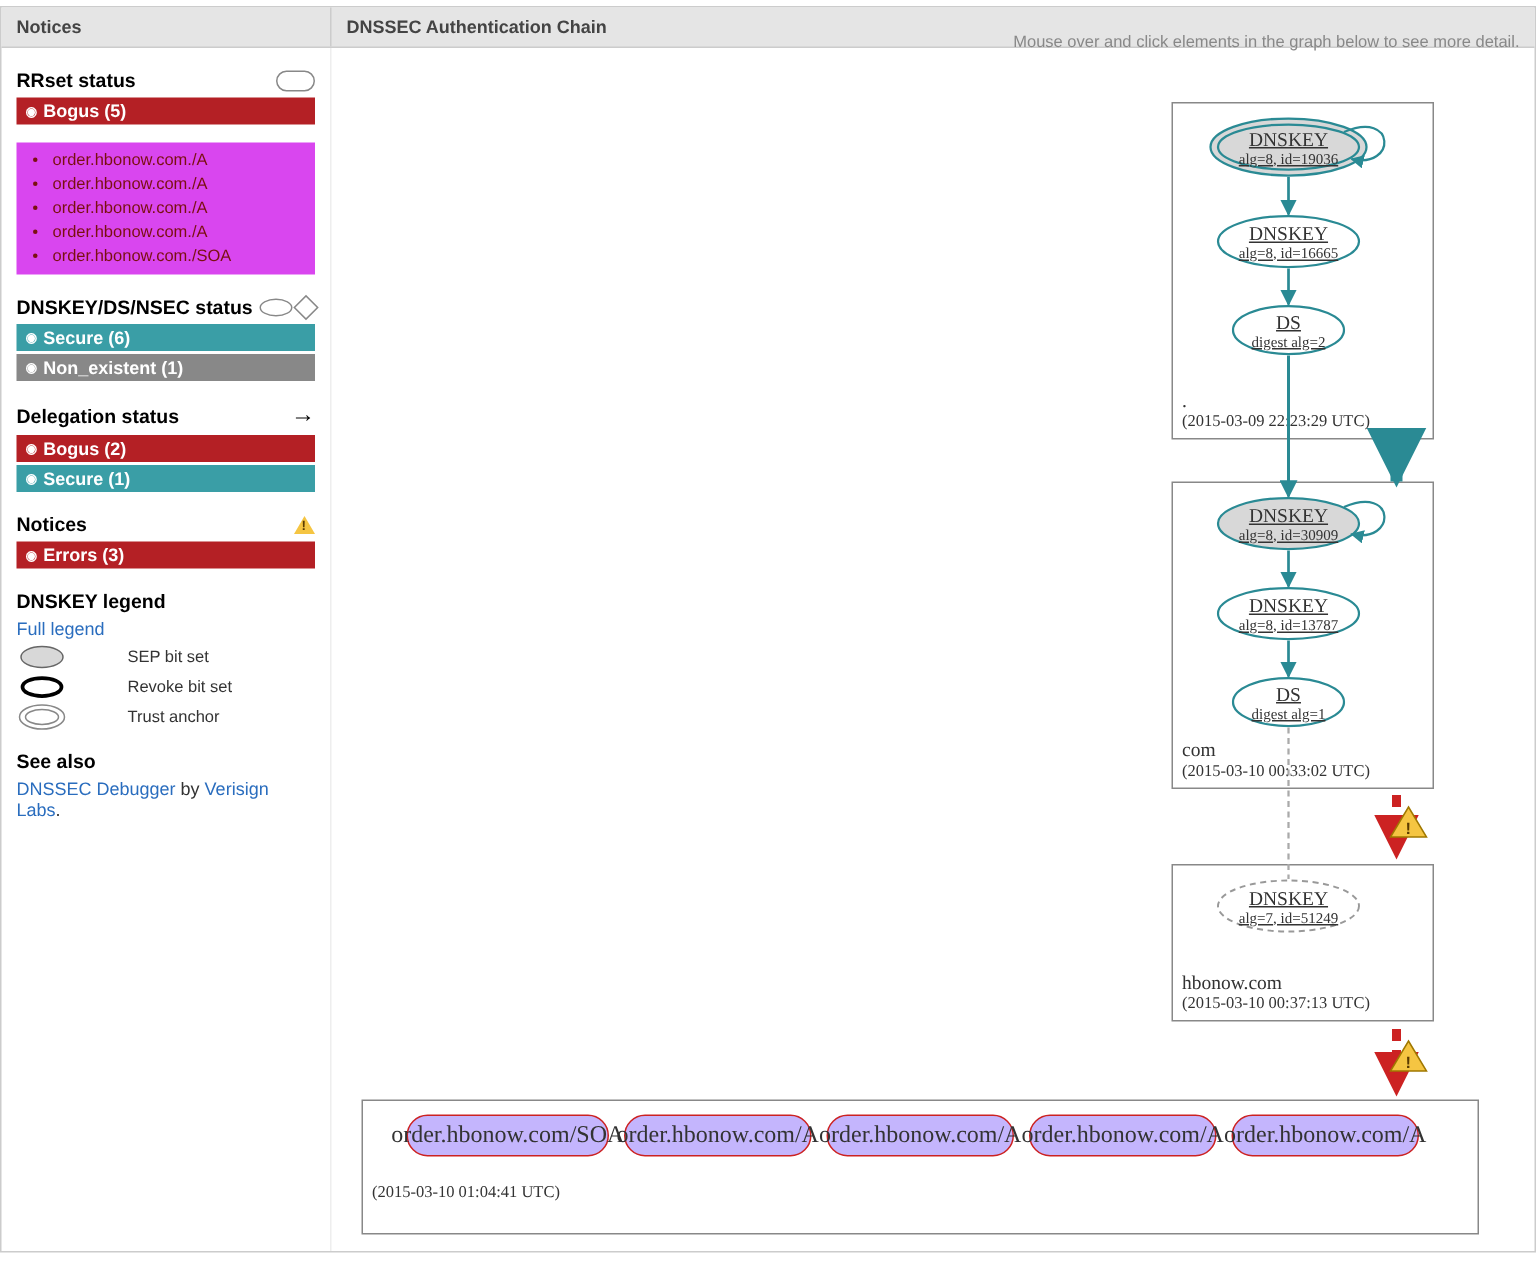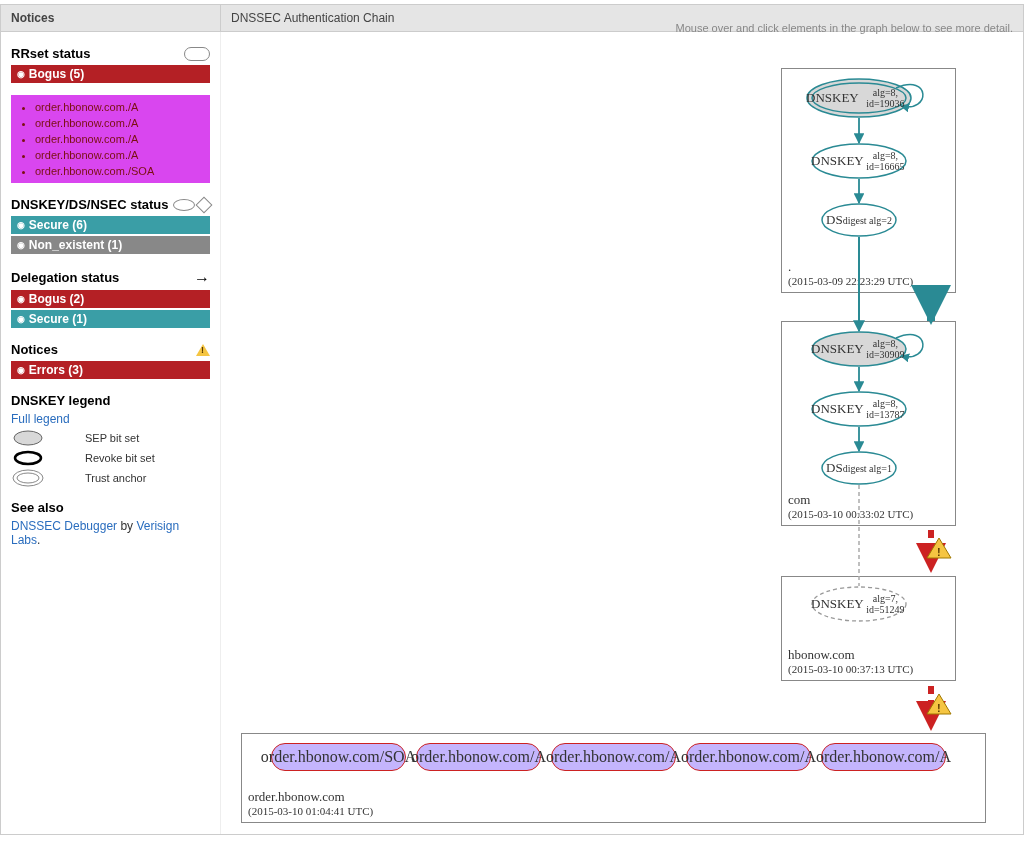--- a/index.html
+++ b/index.html
@@ -24,21 +24,21 @@
   .col-left-head {
     width: 220px;
     padding: 6px 10px;
     font-weight: bold;
     color: #444;
     border-right: 1px solid #ccc;
   }
   .col-right-head {
     flex: 1;
     padding: 6px 10px;
-    font-weight: normal;
+    font-weight: bold;
     color: #444;
   }
   .body-row {
     display: flex;
     min-height: 800px;
   }
   .sidebar {
     width: 220px;
     padding: 10px;
     border-right: 1px solid #eee;
@@ -122,26 +122,27 @@
   .zone-box {
     position: absolute;
     border: 1px solid #888;
     background: #fff;
   }
   .zone-label { font-family: "Times New Roman", serif; font-size: 13px; padding-left: 6px; }
   .zone-ts { font-family: "Times New Roman", serif; font-size: 11px; padding-left: 6px; padding-bottom: 4px; }
   .node {
     position: absolute;
     border-radius: 50%;
-    text-align: center;
+    text-align: right;
     font-family: "Times New Roman", serif;
     display: flex;
-    flex-direction: row;
+    flex-direction: column;
     align-items: center;
     justify-content: center;
+    text-decoration: underline;
   }
   .node .nt { font-size: 13px; }
   .node .ns { font-size: 10px; }
   .rr-node {
     position: absolute;
     border: 1.5px solid #c22;
     border-radius: 14px;
     font-family: "Times New Roman", serif;
     font-size: 16px;
     display: flex; align-items: center; justify-content: center;
@@ -323,21 +324,20 @@
         <div class="node" style="left:580px; top:548px; width:96px; height:36px;">
           <svg width="96" height="36" style="position:absolute;left:0;top:0;">
               <ellipse cx="48" cy="18" rx="47" ry="17" fill="#fff" stroke="#999" stroke-width="1.3" stroke-dasharray="4 3"></ellipse>
             </svg>
           <span class="nt" style="z-index:1">DNSKEY</span>
           <span class="ns" style="z-index:1">alg=7, id=51249</span>
         </div>
 
         <div class="zone-box" style="left:10px; top:695px; width:745px; height:90px;">
           <div style="height:55px;"></div>
-          <div class="zone-label">order.hbonow.com</div>
           <div class="zone-ts">(2015-03-10 01:04:41 UTC)</div>
         </div>
         <div class="rr-node" style="left:40px;  top:705px; width:135px; height:28px;">order.hbonow.com/SOA</div>
         <div class="rr-node" style="left:185px; top:705px; width:125px; height:28px;">order.hbonow.com/A</div>
         <div class="rr-node" style="left:320px; top:705px; width:125px; height:28px;">order.hbonow.com/A</div>
         <div class="rr-node" style="left:455px; top:705px; width:125px; height:28px;">order.hbonow.com/A</div>
         <div class="rr-node" style="left:590px; top:705px; width:125px; height:28px;">order.hbonow.com/A</div>
 
         <svg class="graph" width="790" height="790">
           <defs>

